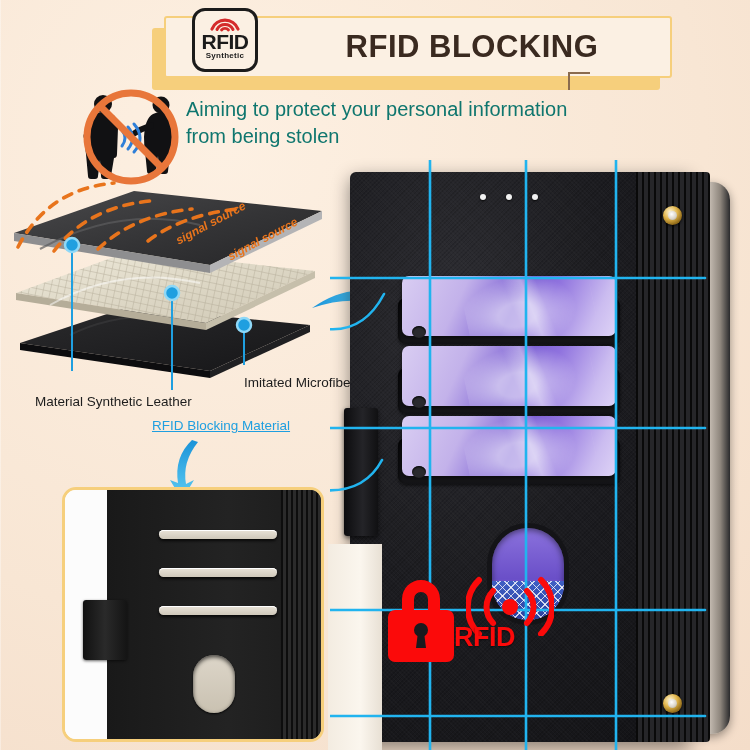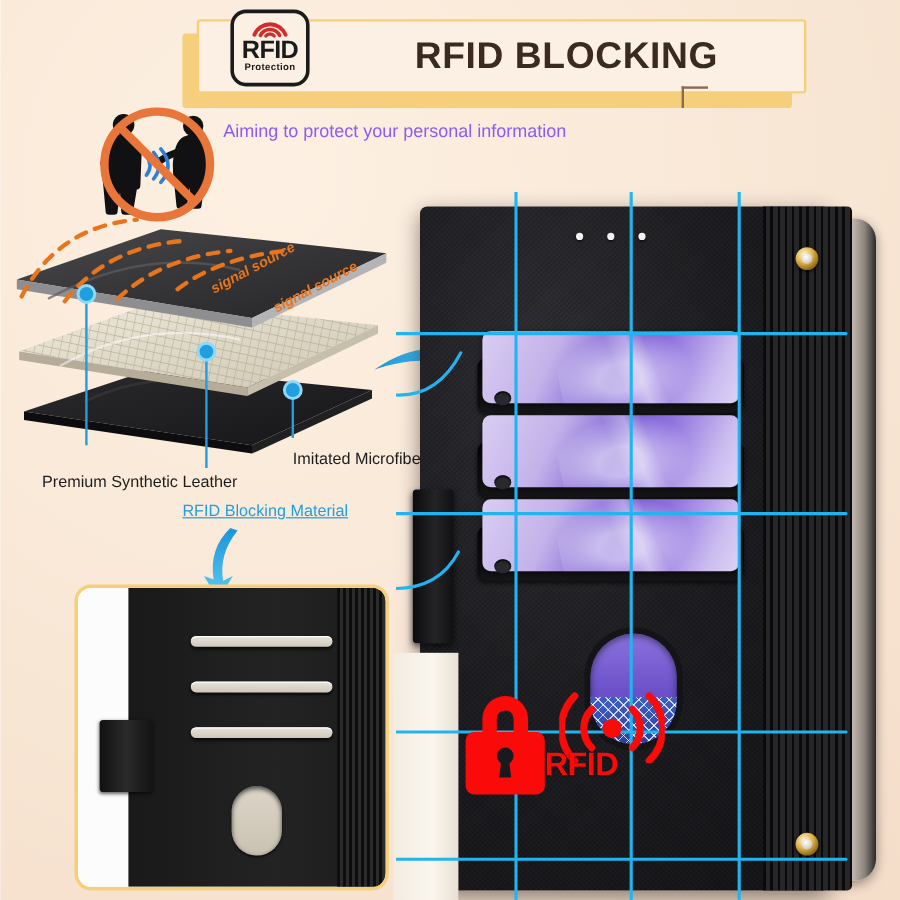--- a/index.html
+++ b/index.html
@@ -56,21 +56,21 @@
     color:#1b1b1b; letter-spacing:.3px;
   }
   .corner-bracket {
     position:absolute; left:568px; top:72px; width:22px; height:18px;
     border-left:2px solid #8a6b4e; border-top:2px solid #8a6b4e;
   }
 
   
   .subtitle {
     position:absolute; left:186px; top:96px; width:500px;
-    font-size:15px; line-height:27px; color:#8b5cf6;
+    font-size:20px; line-height:27px; color:#0f766e;
   }
 
   
   .people-icon { position:absolute; left:58px; top:82px; width:132px; height:112px; }
 
   
   .layers { position:absolute; left:10px; top:175px; width:350px; height:220px; }
 
   .sig-label {
     position:absolute; color:#e8741c; font-size:12px; font-weight:bold;
@@ -232,29 +232,30 @@
     <div class="banner-yellow"></div>
     <div class="banner-inner"></div>
 
     <div class="rfid-logo">
       <svg class="waves" viewBox="0 0 34 18">
         <path d="M4 15 A14 14 0 0 1 30 15" fill="none" stroke="#d42b2b" stroke-width="3.2" stroke-linecap="round"></path>
         <path d="M9 15.5 A9 9 0 0 1 25 15.5" fill="none" stroke="#d42b2b" stroke-width="3" stroke-linecap="round"></path>
         <path d="M13.5 16 A4.5 4.5 0 0 1 20.5 16" fill="none" stroke="#d42b2b" stroke-width="2.8" stroke-linecap="round"></path>
       </svg>
       <span class="rfid-word">RFID</span>
-      <span class="prot-word">Protection</span>
+      <span class="prot-word">Synthetic</span>
     </div>
 
     <div class="banner-title">RFID BLOCKING</div>
   </div>
   <div class="corner-bracket"></div>
 
   <div class="subtitle">
     <div>Aiming to protect your personal information</div>
+    <div>from being stolen</div>
   </div>
 
   <svg class="people-icon" viewBox="0 0 132 112">
 
     <g fill="#111113">
       <circle cx="45" cy="22" r="9"></circle>
       <path d="M36 32 q9 -4 18 0 q6 3 6 14 l-1 26 q0 4 -3 4 l-3 18 q0 3 -3 3 l-4 0 q-3 0 -3 -3 l-1 -16 l-2 16 q0 3 -3 3 l-4 0 q-3 0 -3 -3 l-2 -22 q-1 -6 0 -16 q1 -20 8 -24 z"></path>
       <path d="M35 38 q-7 4 -9 14 l5 1 q2 -9 6 -11 z"></path>
       <circle cx="29" cy="54" r="3.5"></circle>
     </g>
@@ -334,21 +335,21 @@
       <line x1="234" y1="150" x2="234" y2="190" stroke="#1f9fe0" stroke-width="2"></line>
       <circle cx="62" cy="70" r="7" fill="#1f9fe0" stroke="#8fd8f7" stroke-width="2.5"></circle>
       <circle cx="162" cy="118" r="7" fill="#1f9fe0" stroke="#8fd8f7" stroke-width="2.5"></circle>
       <circle cx="234" cy="150" r="7" fill="#1f9fe0" stroke="#8fd8f7" stroke-width="2.5"></circle>
     </g>
   </svg>
 
   <div class="sig-label sig-1">signal source</div>
   <div class="sig-label sig-2">signal source</div>
 
-  <div class="lbl" style="left:35px; top:394px;">Premium Synthetic Leather</div>
+  <div class="lbl" style="left:35px; top:394px;">Material Synthetic Leather</div>
   <div class="lbl" style="left:244px; top:375px;">Imitated Microfiber</div>
   <div class="lbl blue" style="left:152px; top:418px;">RFID Blocking Material</div>
 
   <svg class="blue-arrow" style="left:310px; top:282px; width:66px; height:42px;" viewBox="0 0 66 42">
     <defs>
         <linearGradient id="ba1" x1="0" y1="0" x2="1" y2="0">
       <stop offset="0%" stop-color="#1a93d8"></stop>
           <stop offset="100%" stop-color="#55c8f2"></stop>
     </linearGradient>
       </defs>

